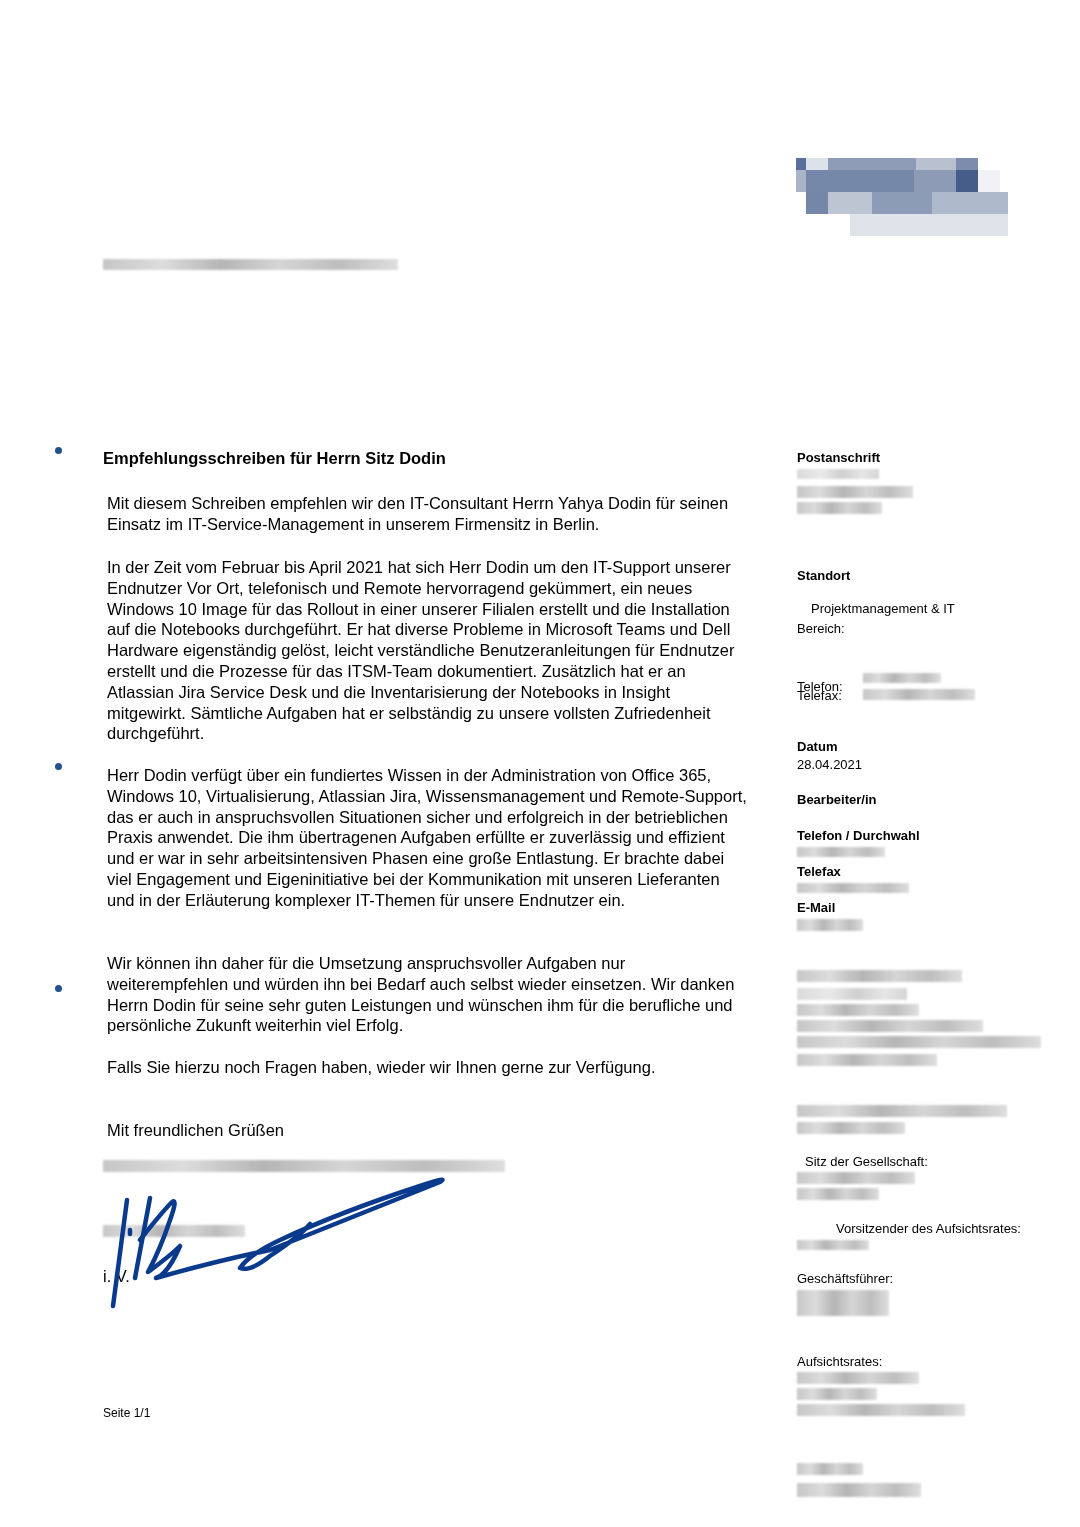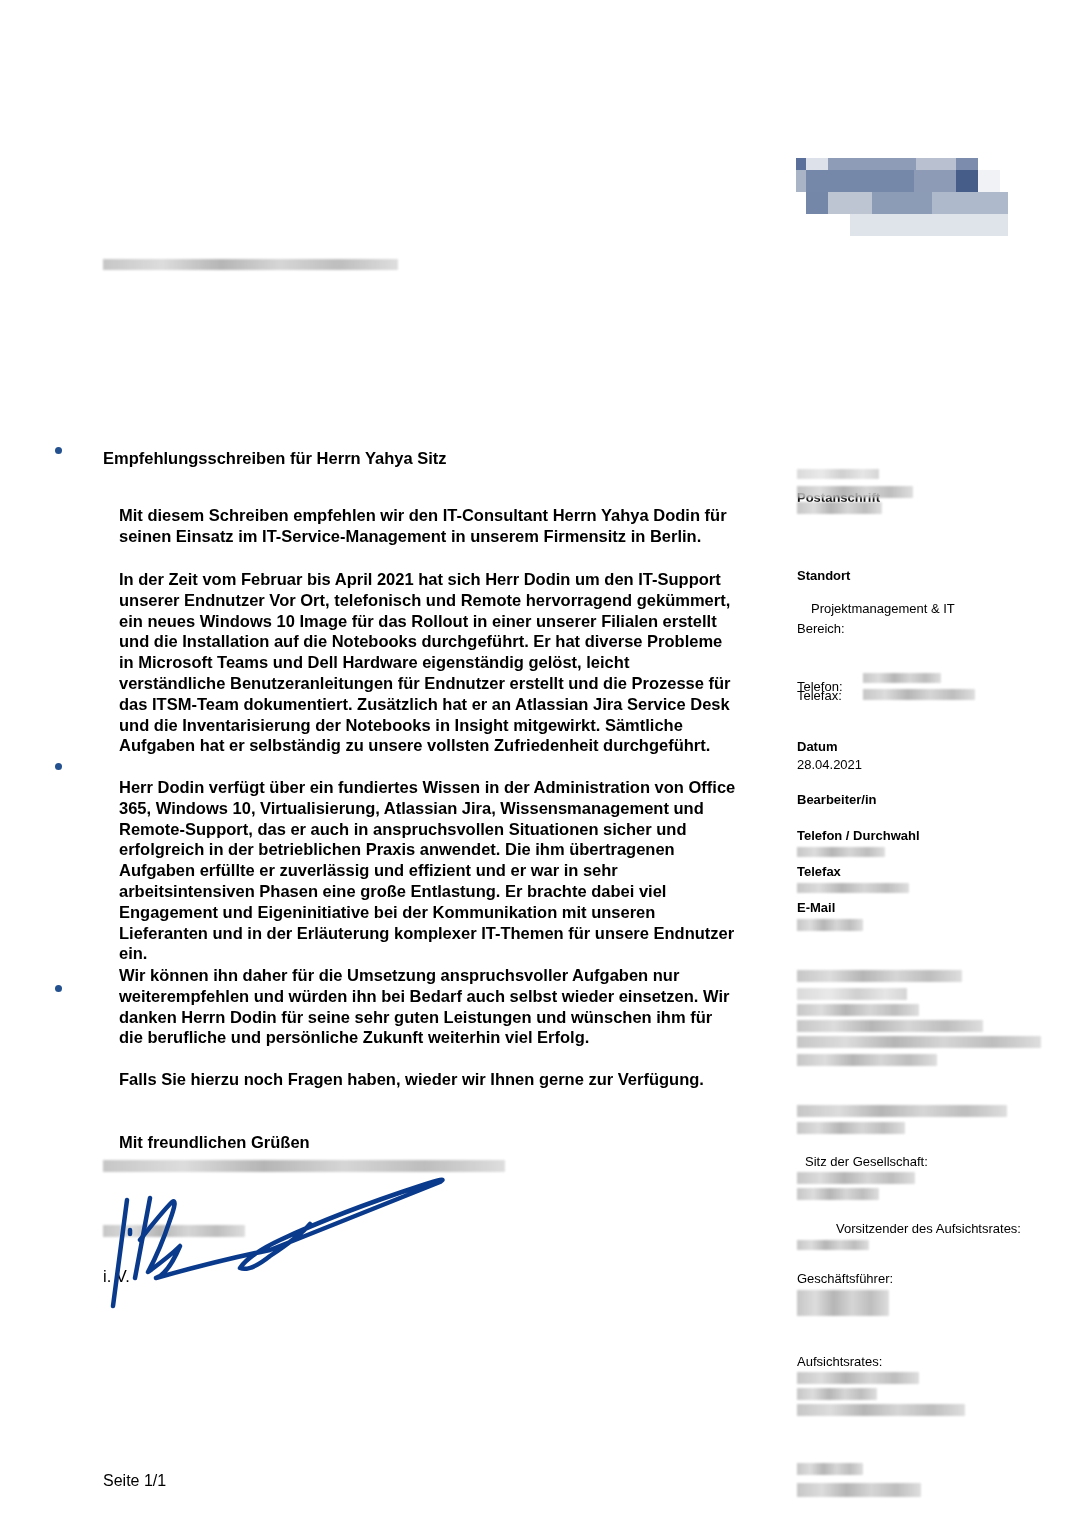--- a/index.html
+++ b/index.html
@@ -8,21 +8,21 @@
     .abs { position:absolute; }
     .blur { background:linear-gradient(90deg,#bdbdbd,#d7d7d7 20%,#a9a9a9 40%,#cfcfcf 60%,#b3b3b3 80%,#d9d9d9);
             filter:blur(1.2px); opacity:.85; }
     .blur-light { background:linear-gradient(90deg,#d5d5d5,#e6e6e6 30%,#c8c8c8 55%,#e2e2e2 80%,#cfcfcf);
                   filter:blur(1.2px); opacity:.85; }
     .logo { left:796px; top:158px; width:212px; height:80px; }
     .logo .px { position:absolute; }
     .mark { width:7px; height:7px; border-radius:50%; background:#23508f; }
     .title { left:103px; top:449px; font-size:16.5px; font-weight:bold; }
     .body-text { left:103px; width:650px; font-size:16.5px; line-height:20.8px; }
-    .body-text p { margin:16px;font-weight:bold; }
+    .body-text p { margin:4px; }
     .side { left:797px; font-size:13px; line-height:17px; }
   </style>
 </head>
 <body>
 
 <div class="abs logo">
   <div class="px" style="left:0;top:0;width:10px;height:12px;background:#5a6f9a"></div>
   <div class="px" style="left:10px;top:0;width:22px;height:12px;background:#dde2ea"></div>
   <div class="px" style="left:32px;top:0;width:88px;height:12px;background:#8e9cb8"></div>
   <div class="px" style="left:120px;top:0;width:40px;height:12px;background:#b9c1d1"></div>
@@ -38,21 +38,21 @@
   <div class="px" style="left:136px;top:34px;width:76px;height:22px;background:#aeb9cb"></div>
   <div class="px" style="left:54px;top:56px;width:158px;height:22px;background:#dfe3ea"></div>
 </div>
 
 <div class="abs blur" style="left:103px;top:259px;width:295px;height:11px;"></div>
 
 <div class="abs mark" style="left:55px;top:447px;"></div>
 <div class="abs mark" style="left:55px;top:763px;"></div>
 <div class="abs mark" style="left:55px;top:985px;"></div>
 
-<div class="abs title">Empfehlungsschreiben für Herrn Yahya Sitz</div>
+<div class="abs title">Empfehlungsschreiben für Herrn Sitz Dodin</div>
 
 <div class="abs body-text" style="top:489px;">
     <p>Mit diesem Schreiben empfehlen wir den IT-Consultant Herrn Yahya Dodin für seinen Einsatz im IT-Service-Management in unserem Firmensitz in Berlin.</p>
   </div>
 <div class="abs body-text" style="top:553px;">
     <p>In der Zeit vom Februar bis April 2021 hat sich Herr Dodin um den IT-Support unserer Endnutzer Vor Ort, telefonisch und Remote hervorragend gekümmert, ein neues Windows 10 Image für das Rollout in einer unserer Filialen erstellt und die Installation auf die Notebooks durchgeführt. Er hat diverse Probleme in Microsoft Teams und Dell Hardware eigenständig gelöst, leicht verständliche Benutzeranleitungen für Endnutzer erstellt und die Prozesse für das ITSM-Team dokumentiert. Zusätzlich hat er an Atlassian Jira Service Desk und die Inventarisierung der Notebooks in Insight mitgewirkt. Sämtliche Aufgaben hat er selbständig zu unsere vollsten Zufriedenheit durchgeführt.</p>
   </div>
 <div class="abs body-text" style="top:761px;">
     <p>Herr Dodin verfügt über ein fundiertes Wissen in der Administration von Office 365, Windows 10, Virtualisierung, Atlassian Jira, Wissensmanagement und Remote-Support, das er auch in anspruchsvollen Situationen sicher und erfolgreich in der betrieblichen Praxis anwendet. Die ihm übertragenen Aufgaben erfüllte er zuverlässig und effizient und er war in sehr arbeitsintensiven Phasen eine große Entlastung. Er brachte dabei viel Engagement und Eigeninitiative bei der Kommunikation mit unseren Lieferanten und in der Erläuterung komplexer IT-Themen für unsere Endnutzer ein.</p>
   </div>
@@ -72,23 +72,23 @@
 
 <svg class="abs" style="left:100px;top:1160px;" width="380" height="160" viewBox="0 0 380 160">
   <g fill="none" stroke="#0a3a8c" stroke-width="4.5" stroke-linecap="round" stroke-linejoin="round">
     <path d="M27 40 L13 146"></path>
     <path d="M50 38 L35 118"></path>
     <path d="M40 80 Q62 52 72 42 Q78 38 70 60 Q60 90 48 112 Q70 96 80 86 Q68 114 56 118 Q120 100 170 90 Q250 58 340 22 Q350 16 320 26 Q240 52 180 80 Q150 94 140 108 Q150 112 170 96 Q200 76 210 64"></path>
     <path d="M30 70 L30 74"></path>
   </g>
 </svg>
 
-<div class="abs" style="left:103px;top:1472px;font-size:16px;">Seite 1/1</div>
+<div class="abs" style="left:103px;top:1406px;font-size:12px;">Seite 1/1</div>
 
-<div class="abs side lbl-bold" style="top:449px;font-weight:bold;margin-top:40px;">Postanschrift</div>
+<div class="abs side lbl-bold" style="top:449px;font-weight:bold;">Postanschrift</div>
 <div class="abs blur-light" style="left:797px;top:469px;width:82px;height:10px;"></div>
 <div class="abs blur" style="left:797px;top:486px;width:116px;height:12px;"></div>
 <div class="abs blur" style="left:797px;top:502px;width:85px;height:12px;"></div>
 
 <div class="abs side" style="top:535px;font-weight:bold;margin-top:32px;">Standort</div>
 
 <div class="abs side" style="top:620px;">Bereich:</div>
 <div class="abs side" style="top:600px;margin-left:14px;">Projektmanagement &amp; IT</div>
 
 <div class="abs side" style="top:670px;margin-top:8px;">Telefon:</div>

